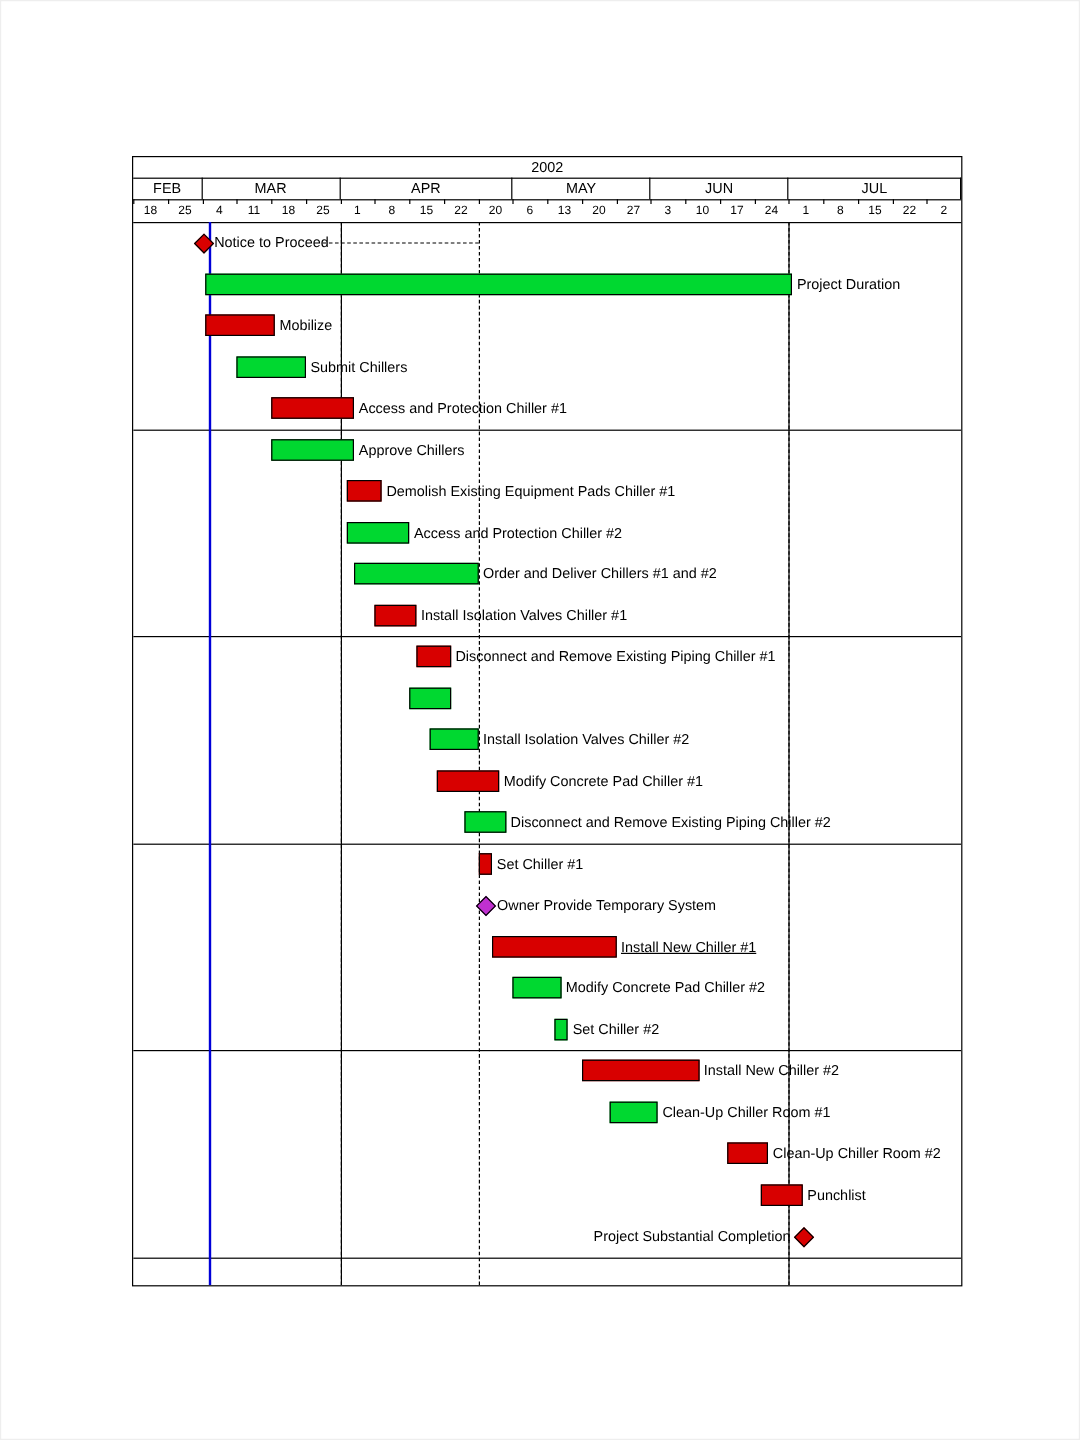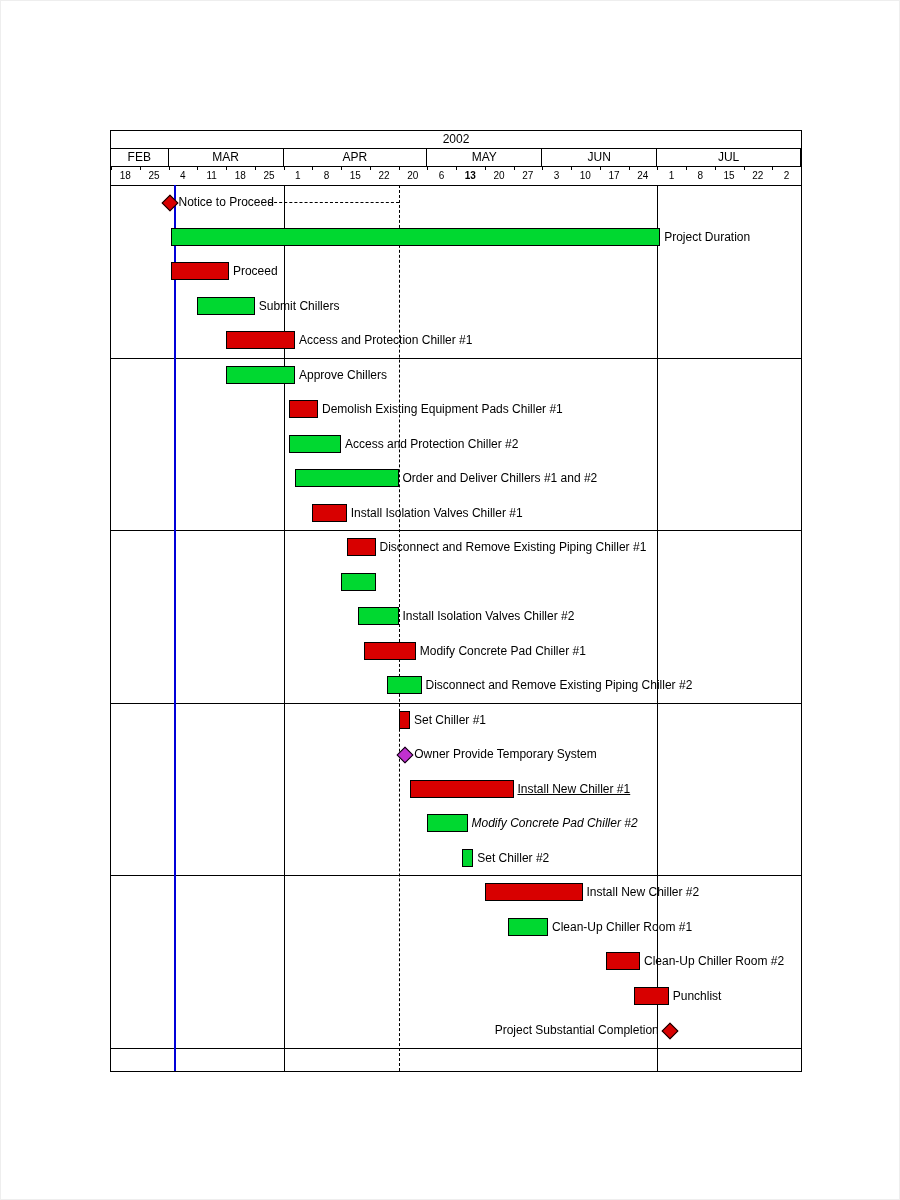--- a/index.html
+++ b/index.html
@@ -47,21 +47,21 @@
           <div class="week" style="left: 57.5px; width: 28.75px;">4</div>
           <div class="week" style="left: 86.25px; width: 28.75px;">11</div>
           <div class="week" style="left: 115px; width: 28.75px;">18</div>
           <div class="week" style="left: 143.75px; width: 28.75px;">25</div>
           <div class="week" style="left: 172.5px; width: 28.75px;">1</div>
           <div class="week" style="left: 201.25px; width: 28.75px;">8</div>
           <div class="week" style="left: 230px; width: 28.75px;">15</div>
           <div class="week" style="left: 258.75px; width: 28.75px;">22</div>
           <div class="week" style="left: 287.5px; width: 28.75px;">20</div>
           <div class="week" style="left: 316.25px; width: 28.75px;">6</div>
-          <div class="week" style="left: 345px; width: 28.75px; font-weight: bold;">13</div>
+          <div class="week" style="left: 345px; width: 28.75px;">13</div>
           <div class="week" style="left: 373.75px; width: 28.75px;">20</div>
           <div class="week" style="left: 402.5px; width: 28.75px;">27</div>
           <div class="week" style="left: 431.25px; width: 28.75px;">3</div>
           <div class="week" style="left: 460px; width: 28.75px;">10</div>
           <div class="week" style="left: 488.75px; width: 28.75px;">17</div>
           <div class="week" style="left: 517.5px; width: 28.75px;">24</div>
           <div class="week" style="left: 546.25px; width: 28.75px;">1</div>
           <div class="week" style="left: 575px; width: 28.75px;">8</div>
           <div class="week" style="left: 603.75px; width: 28.75px;">15</div>
           <div class="week" style="left: 632.5px; width: 28.75px;">22</div>
@@ -79,21 +79,21 @@
         <div class="hline" style="top: 517.5px;"></div>
         <div class="hline" style="top: 690px;"></div>
         <div class="hline" style="top: 862.5px;"></div>
         <div class="nowline" style="left: 63.25px;"></div>
         <div class="diamond dred" style="left: 52.5px; top: 12px;"></div>
         <div class="label" style="top: 8px; left: 67.5px;">Notice to Proceed</div>
         <div class="connector" style="top: 17px; left: 157.5px; width: 130px;"></div>
         <div class="task green" style="left: 60.375px; width: 488.75px; top: 42.5px;"></div>
         <div class="label" style="top: 42.5px; left: 553.125px;">Project Duration</div>
         <div class="task red" style="left: 60.375px; width: 57.5px; top: 77px;"></div>
-        <div class="label" style="top: 77px; left: 121.875px;">Proceed</div>
+        <div class="label" style="top: 77px; left: 121.875px;">Mobilize</div>
         <div class="task green" style="left: 86.25px; width: 57.5px; top: 111.5px;"></div>
         <div class="label" style="top: 111.5px; left: 147.75px;">Submit Chillers</div>
         <div class="task red" style="left: 115px; width: 69px; top: 146px;"></div>
         <div class="label" style="top: 146px; left: 188px;">Access and Protection Chiller #1</div>
         <div class="task green" style="left: 115px; width: 69px; top: 180.5px;"></div>
         <div class="label" style="top: 180.5px; left: 188px;">Approve Chillers</div>
         <div class="task red" style="left: 178.25px; width: 28.75px; top: 215px;"></div>
         <div class="label" style="top: 215px; left: 211px;">Demolish Existing Equipment Pads Chiller #1</div>
         <div class="task green" style="left: 178.25px; width: 51.75px; top: 249.5px;"></div>
         <div class="label" style="top: 249.5px; left: 234px;">Access and Protection Chiller #2</div>
@@ -110,21 +110,21 @@
         <div class="label" style="top: 456.5px; left: 308.75px;">Modify Concrete Pad Chiller #1</div>
         <div class="task green" style="left: 276px; width: 34.5px; top: 491px;"></div>
         <div class="label" style="top: 491px; left: 314.5px;">Disconnect and Remove Existing Piping Chiller #2</div>
         <div class="task red" style="left: 287.5px; width: 11.5px; top: 525.5px;"></div>
         <div class="label" style="top: 525.5px; left: 303px;">Set Chiller #1</div>
         <div class="diamond dmag" style="left: 288.25px; top: 564px;"></div>
         <div class="label" style="top: 560px; left: 303.25px;">Owner Provide Temporary System</div>
         <div class="task red" style="left: 299px; width: 103.5px; top: 594.5px;"></div>
         <div class="label" style="top: 594.5px; left: 406.5px; text-decoration: underline;">Install New Chiller #1</div>
         <div class="task green" style="left: 316.25px; width: 40.25px; top: 629px;"></div>
-        <div class="label" style="top: 629px; left: 360.5px; font-style: italic;">Modify Concrete Pad Chiller #2</div>
+        <div class="label" style="top: 629px; left: 360.5px;">Modify Concrete Pad Chiller #2</div>
         <div class="task green" style="left: 350.75px; width: 11.5px; top: 663.5px;"></div>
         <div class="label" style="top: 663.5px; left: 366.25px;">Set Chiller #2</div>
         <div class="task red" style="left: 373.75px; width: 97.75px; top: 698px;"></div>
         <div class="label" style="top: 698px; left: 475.5px;">Install New Chiller #2</div>
         <div class="task green" style="left: 396.75px; width: 40.25px; top: 732.5px;"></div>
         <div class="label" style="top: 732.5px; left: 441px;">Clean-Up Chiller Room #1</div>
         <div class="task red" style="left: 494.5px; width: 34.5px; top: 767px;"></div>
         <div class="label" style="top: 767px; left: 533px;">Clean-Up Chiller Room #2</div>
         <div class="task red" style="left: 523.25px; width: 34.5px; top: 801.5px;"></div>
         <div class="label" style="top: 801.5px; left: 561.75px;">Punchlist</div>

